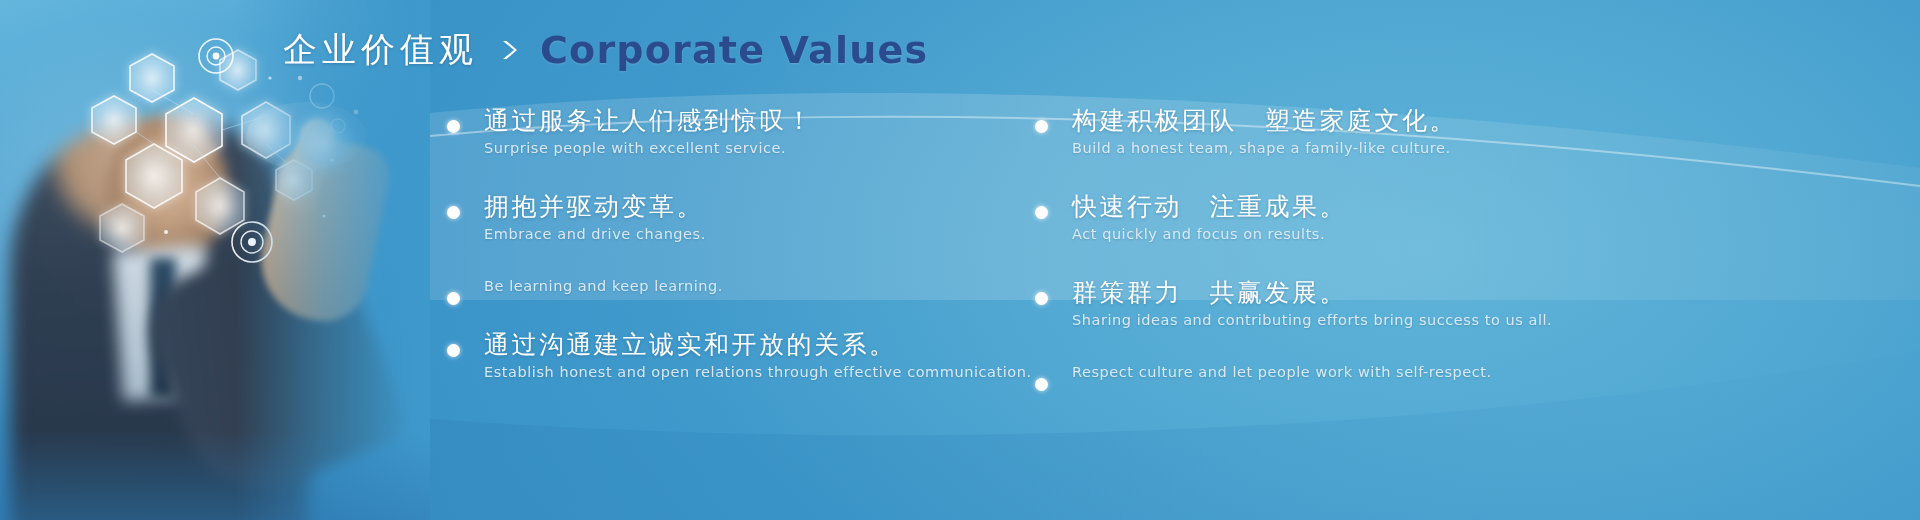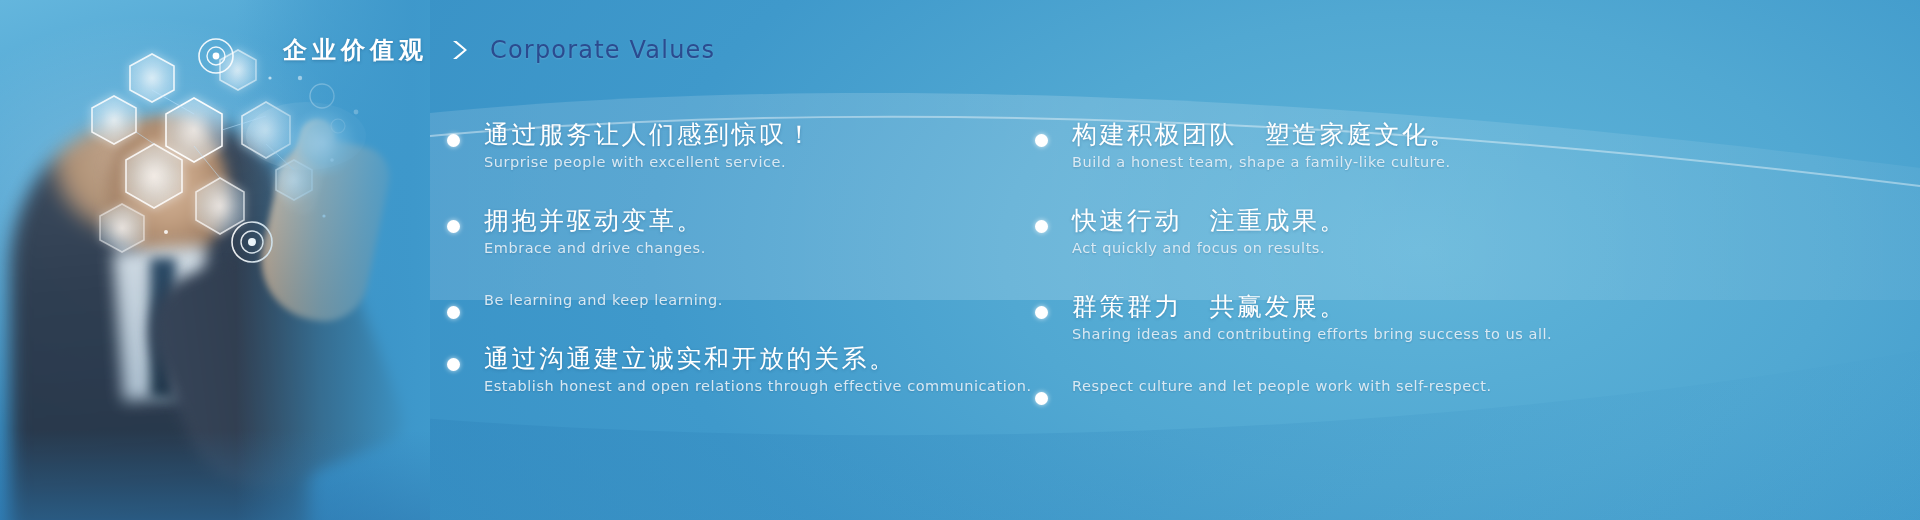--- a/index.html
+++ b/index.html
@@ -98,31 +98,31 @@
 
   
   #hud { position:absolute; left:70px; top:20px; width:400px; height:400px; }
 
   
   #header {
     position:absolute; left:283px; top:24px; height:52px;
     display:flex; align-items:center; gap:18px; white-space:nowrap;
   }
   #header .cn {
-    font-size:24px; color:#ffffff; letter-spacing:5px; font-weight:700;
+    font-size:34px; color:#ffffff; letter-spacing:5px; font-weight:400;
     text-shadow:0 1px 3px rgba(20,70,110,.35);
   }
   #header .chev { display:flex; align-items:center; }
   #header .en {
-    font-size:24px; color:#2b4b8f; letter-spacing:1.2px; font-weight:400;
+    font-size:38px; color:#2b4b8f; letter-spacing:1.2px; font-weight:700;
     text-shadow:0 1px 2px rgba(255,255,255,.14);
   }
 
   
-  .col { position:absolute; top:118px; }
+  .col { position:absolute; top:104px; }
   #col-left  { left:440px; width:600px; }
   #col-right { left:1028px; width:870px; }
 
   .item { position:relative; padding-left:44px; }
   #col-left  .item { margin-bottom:32px; }
   #col-right .item { margin-bottom:32px; }
 
   .bullet {
     position:absolute; left:7px; top:16px;
     width:13px; height:13px; border-radius:50%;

